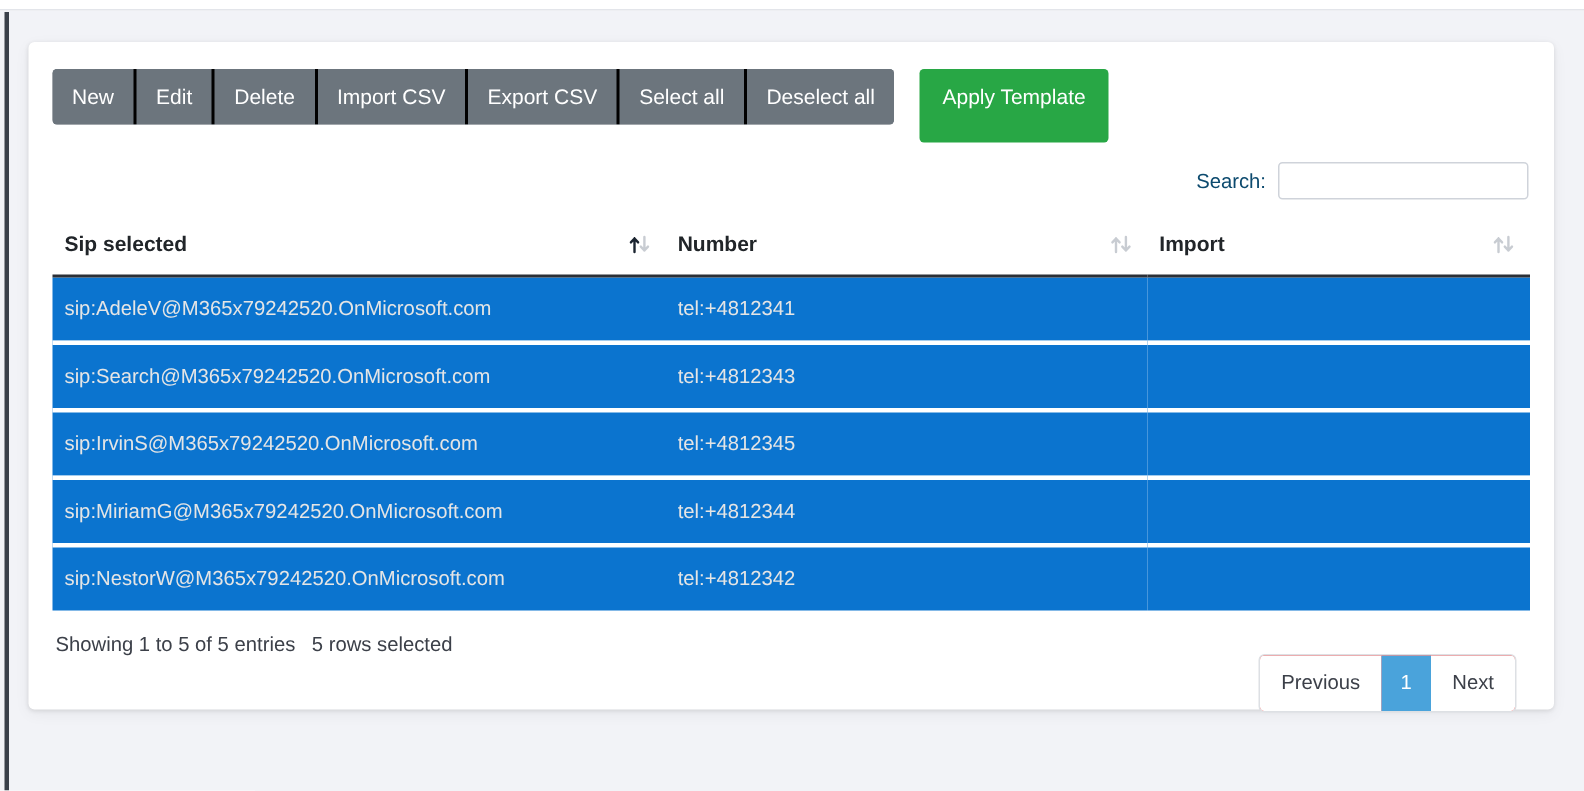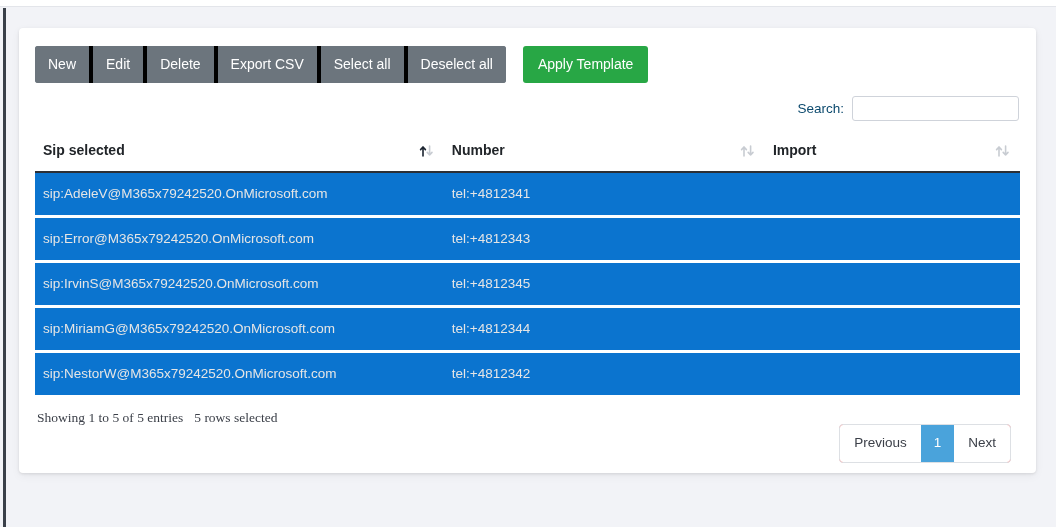--- a/index.html
+++ b/index.html
@@ -81,32 +81,32 @@
     color: #ffffff;
     border: 0;
     font-family: "Liberation Sans", sans-serif;
     font-size: 14px;
     line-height: 1;
     padding: 11px 13px 12px 13px;
     cursor: pointer;
     white-space: nowrap;
   }
   .btn-group .tb-btn + .tb-btn {
-    border-left: 4px solid #000000;
+    border-left: 2px solid #000000;
   }
   #apply-template-button {
     margin-left: 17px;
     background: #28a745;
     color: #ffffff;
     border: 0;
     border-radius: 3px;
     font-family: "Liberation Sans", sans-serif;
     font-size: 14px;
     line-height: 1;
-    padding: 11px 15px 12px 15px;
+    padding: 11px 15px 24px 15px;
     cursor: pointer;
     white-space: nowrap;
   }
 
   
   #search-row {
     display: flex;
     justify-content: flex-end;
     align-items: center;
     margin-top: 13px;
@@ -183,21 +183,20 @@
     display: flex;
     align-items: flex-start;
     justify-content: space-between;
     margin-top: 13px;
     padding: 0 2px;
   }
   #table-info {
     font-size: 13.5px;
     color: #3c4049;
     padding-top: 2px;
-    font-family: Liberation Serif, serif;
   }
   #rows-selected {
     margin-left: 11px;
   }
   #pagination {
     display: inline-flex;
     border: 1px solid #dde0e4;
     border-radius: 4px;
     overflow: hidden;
     margin-top: 16px;
@@ -233,20 +232,21 @@
   <div id="page-area">
 
     <div id="card">
       <div id="card-body">
 
         <div id="toolbar-row">
           <div class="btn-group">
             <button class="tb-btn">New</button>
             <button class="tb-btn">Edit</button>
             <button class="tb-btn">Delete</button>
+            <button class="tb-btn">Import CSV</button>
             <button class="tb-btn">Export CSV</button>
             <button class="tb-btn">Select all</button>
             <button class="tb-btn">Deselect all</button>
           </div>
           <button id="apply-template-button">Apply Template</button>
         </div>
 
         <div id="search-row">
           <label id="search-label" for="search-input">Search:</label>
           <input id="search-input" type="text" placeholder="" style="">
@@ -284,21 +284,21 @@
               </th>
             </tr>
           </thead>
           <tbody>
             <tr>
               <td>sip:AdeleV@M365x79242520.OnMicrosoft.com</td>
               <td>tel:+4812341</td>
               <td></td>
             </tr>
             <tr>
-              <td>sip:Error@M365x79242520.OnMicrosoft.com</td>
+              <td>sip:Search@M365x79242520.OnMicrosoft.com</td>
               <td>tel:+4812343</td>
               <td></td>
             </tr>
             <tr>
               <td>sip:IrvinS@M365x79242520.OnMicrosoft.com</td>
               <td>tel:+4812345</td>
               <td></td>
             </tr>
             <tr>
               <td>sip:MiriamG@M365x79242520.OnMicrosoft.com</td>

